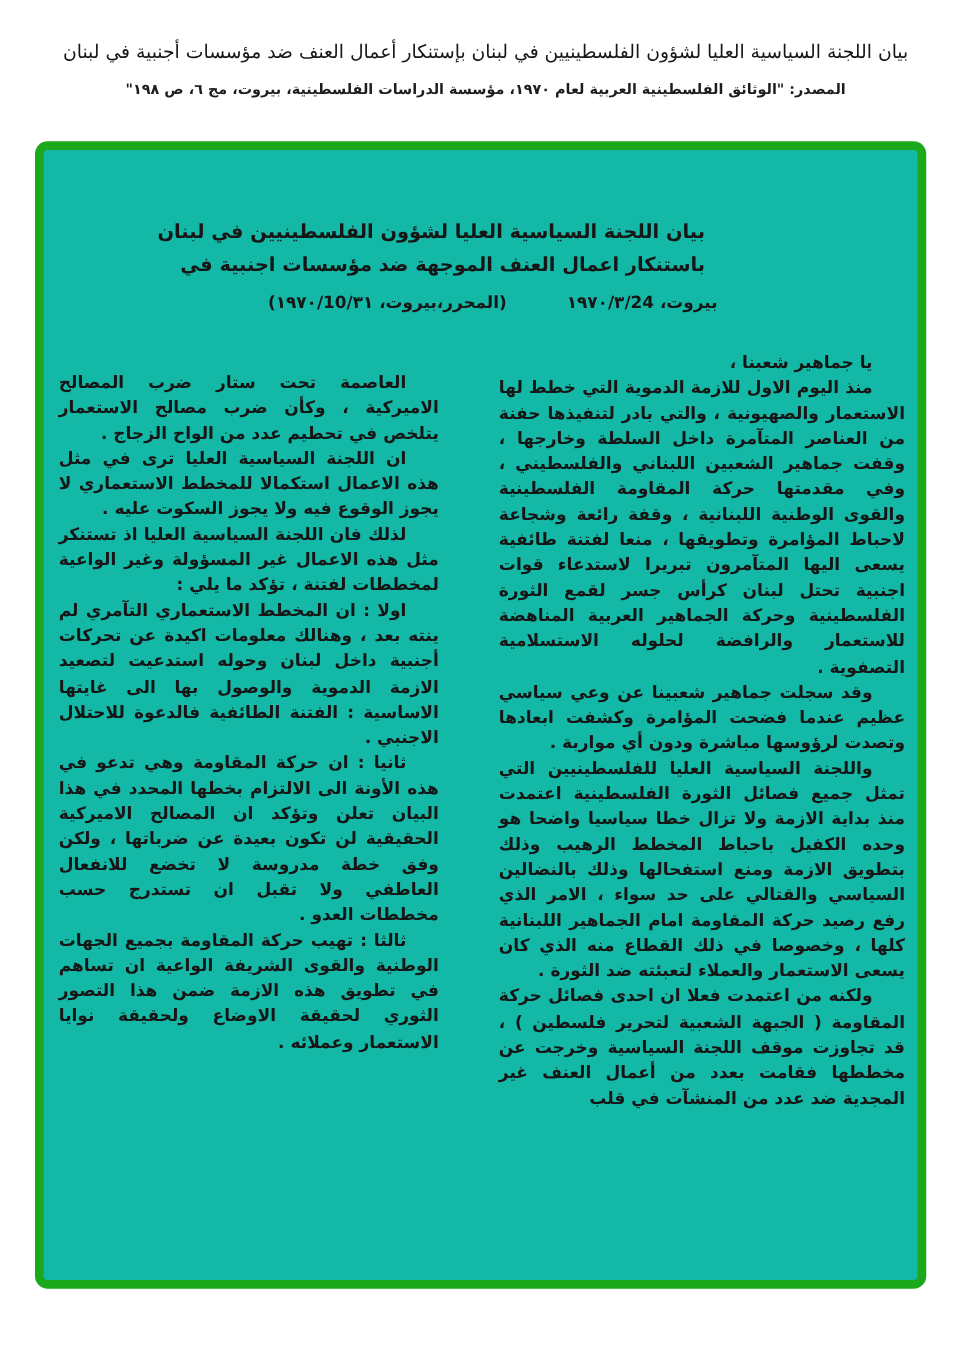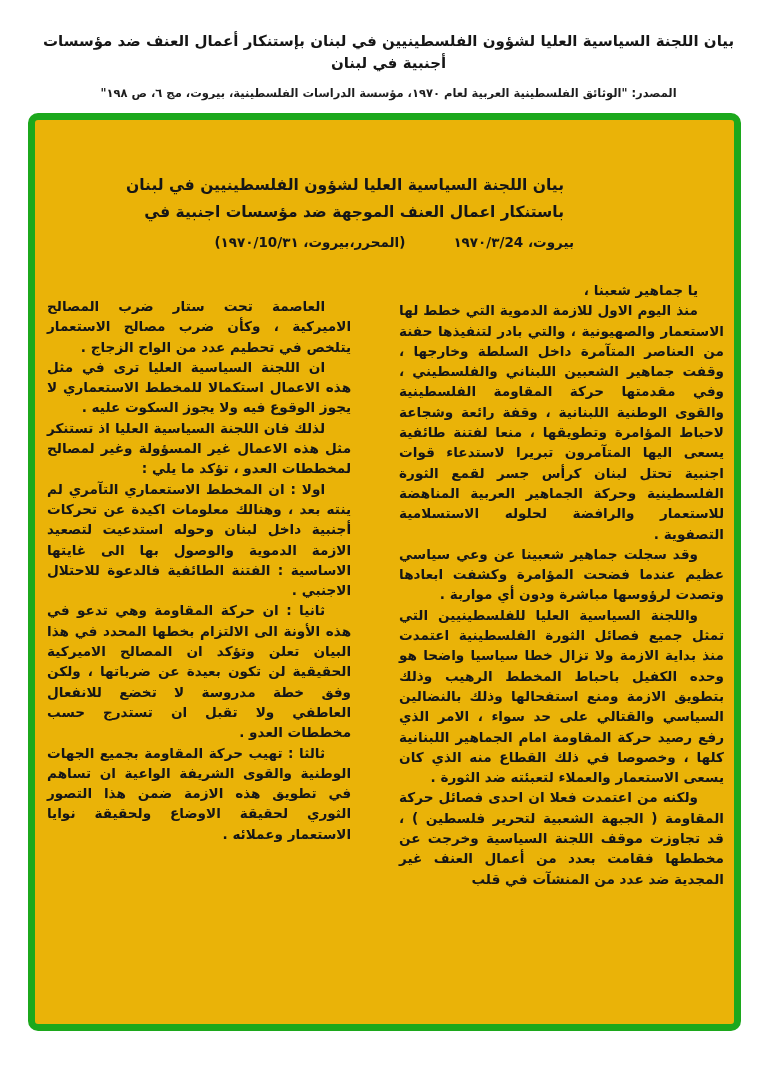--- a/index.html
+++ b/index.html
@@ -17,41 +17,41 @@
     overflow: hidden;
     direction: rtl;
   }
   
   .page-header {
     padding-top: 30px;
     text-align: center;
   }
   .page-header .main-title {
     font-size: 15px;
-    font-weight: 700;
+    font-weight: 400;
     line-height: 22px;
     padding: 0 40px;
   }
   .page-header .source-line {
     margin-top: 12px;
     font-size: 11.5px;
     font-weight: 700;
     color: #1d1d1d;
   }
   
   .doc-frame {
     position: absolute;
     left: 28px;
     top: 113px;
     width: 713px;
     height: 918px;
     border: 7px solid #1CA81C;
     border-radius: 10px;
     box-sizing: border-box;
-    background: #eab308;
+    background: #14b8a6;
     padding: 52px 10px 0 12px;
   }
   .statement-title {
     width: 336px;
     margin-right: 160px;
     text-align: right;
     font-weight: 700;
     font-size: 15.5px;
   }
   .statement-title .title-line {
@@ -112,21 +112,21 @@
       <div class="col col-first">
           <p class="para">يا جماهير شعبنا ،</p>
           <p class="para">منذ اليوم الاول للازمة الدموية التي خطط لها الاستعمار والصهيونية ، والتي بادر لتنفيذها حفنة من العناصر المتآمرة داخل السلطة وخارجها ، وقفت جماهير الشعبين اللبناني والفلسطيني ، وفي مقدمتها حركة المقاومة الفلسطينية والقوى الوطنية اللبنانية ، وقفة رائعة وشجاعة لاحباط المؤامرة وتطويقها ، منعا لفتنة طائفية يسعى اليها المتآمرون تبريرا لاستدعاء قوات اجنبية تحتل لبنان كرأس جسر لقمع الثورة الفلسطينية وحركة الجماهير العربية المناهضة للاستعمار والرافضة لحلوله الاستسلامية التصفوية .</p>
           <p class="para">وقد سجلت جماهير شعبينا عن وعي سياسي عظيم عندما فضحت المؤامرة وكشفت ابعادها وتصدت لرؤوسها مباشرة ودون أي مواربة .</p>
           <p class="para">واللجنة السياسية العليا للفلسطينيين التي تمثل جميع فصائل الثورة الفلسطينية اعتمدت منذ بداية الازمة ولا تزال خطا سياسيا واضحا هو وحده الكفيل باحباط المخطط الرهيب وذلك بتطويق الازمة ومنع استفحالها وذلك بالنضالين السياسي والقتالي على حد سواء ، الامر الذي رفع رصيد حركة المقاومة امام الجماهير اللبنانية كلها ، وخصوصا في ذلك القطاع منه الذي كان يسعى الاستعمار والعملاء لتعبئته ضد الثورة .</p>
           <p class="para">ولكنه من اعتمدت فعلا ان احدى فصائل حركة المقاومة ( الجبهة الشعبية لتحرير فلسطين ) ، قد تجاوزت موقف اللجنة السياسية وخرجت عن مخططها فقامت بعدد من أعمال العنف غير المجدية ضد عدد من المنشآت في قلب</p>
         </div>
       <div class="col col-second">
           <p class="para">العاصمة تحت ستار ضرب المصالح الاميركية ، وكأن ضرب مصالح الاستعمار يتلخص في تحطيم عدد من الواح الزجاج .</p>
           <p class="para">ان اللجنة السياسية العليا ترى في مثل هذه الاعمال استكمالا للمخطط الاستعماري لا يجوز الوقوع فيه ولا يجوز السكوت عليه .</p>
-          <p class="para">لذلك فان اللجنة السياسية العليا اذ تستنكر مثل هذه الاعمال غير المسؤولة وغير لمصالح لمخططات العدو ، تؤكد ما يلي :</p>
+          <p class="para">لذلك فان اللجنة السياسية العليا اذ تستنكر مثل هذه الاعمال غير المسؤولة وغير الواعية لمخططات لفتنة ، تؤكد ما يلي :</p>
           <p class="para">اولا : ان المخطط الاستعماري التآمري لم ينته بعد ، وهنالك معلومات اكيدة عن تحركات أجنبية داخل لبنان وحوله استدعيت لتصعيد الازمة الدموية والوصول بها الى غايتها الاساسية : الفتنة الطائفية فالدعوة للاحتلال الاجنبي .</p>
           <p class="para">ثانيا : ان حركة المقاومة وهي تدعو في هذه الأونة الى الالتزام بخطها المحدد في هذا البيان تعلن وتؤكد ان المصالح الاميركية الحقيقية لن تكون بعيدة عن ضرباتها ، ولكن وفق خطة مدروسة لا تخضع للانفعال العاطفي ولا تقبل ان تستدرج حسب مخططات العدو .</p>
           <p class="para">ثالثا : تهيب حركة المقاومة بجميع الجهات الوطنية والقوى الشريفة الواعية ان تساهم في تطويق هذه الازمة ضمن هذا التصور الثوري لحقيقة الاوضاع ولحقيقة نوايا الاستعمار وعملائه .</p>
         </div>
     </div>
 
   </div>
 
 </div>
 

